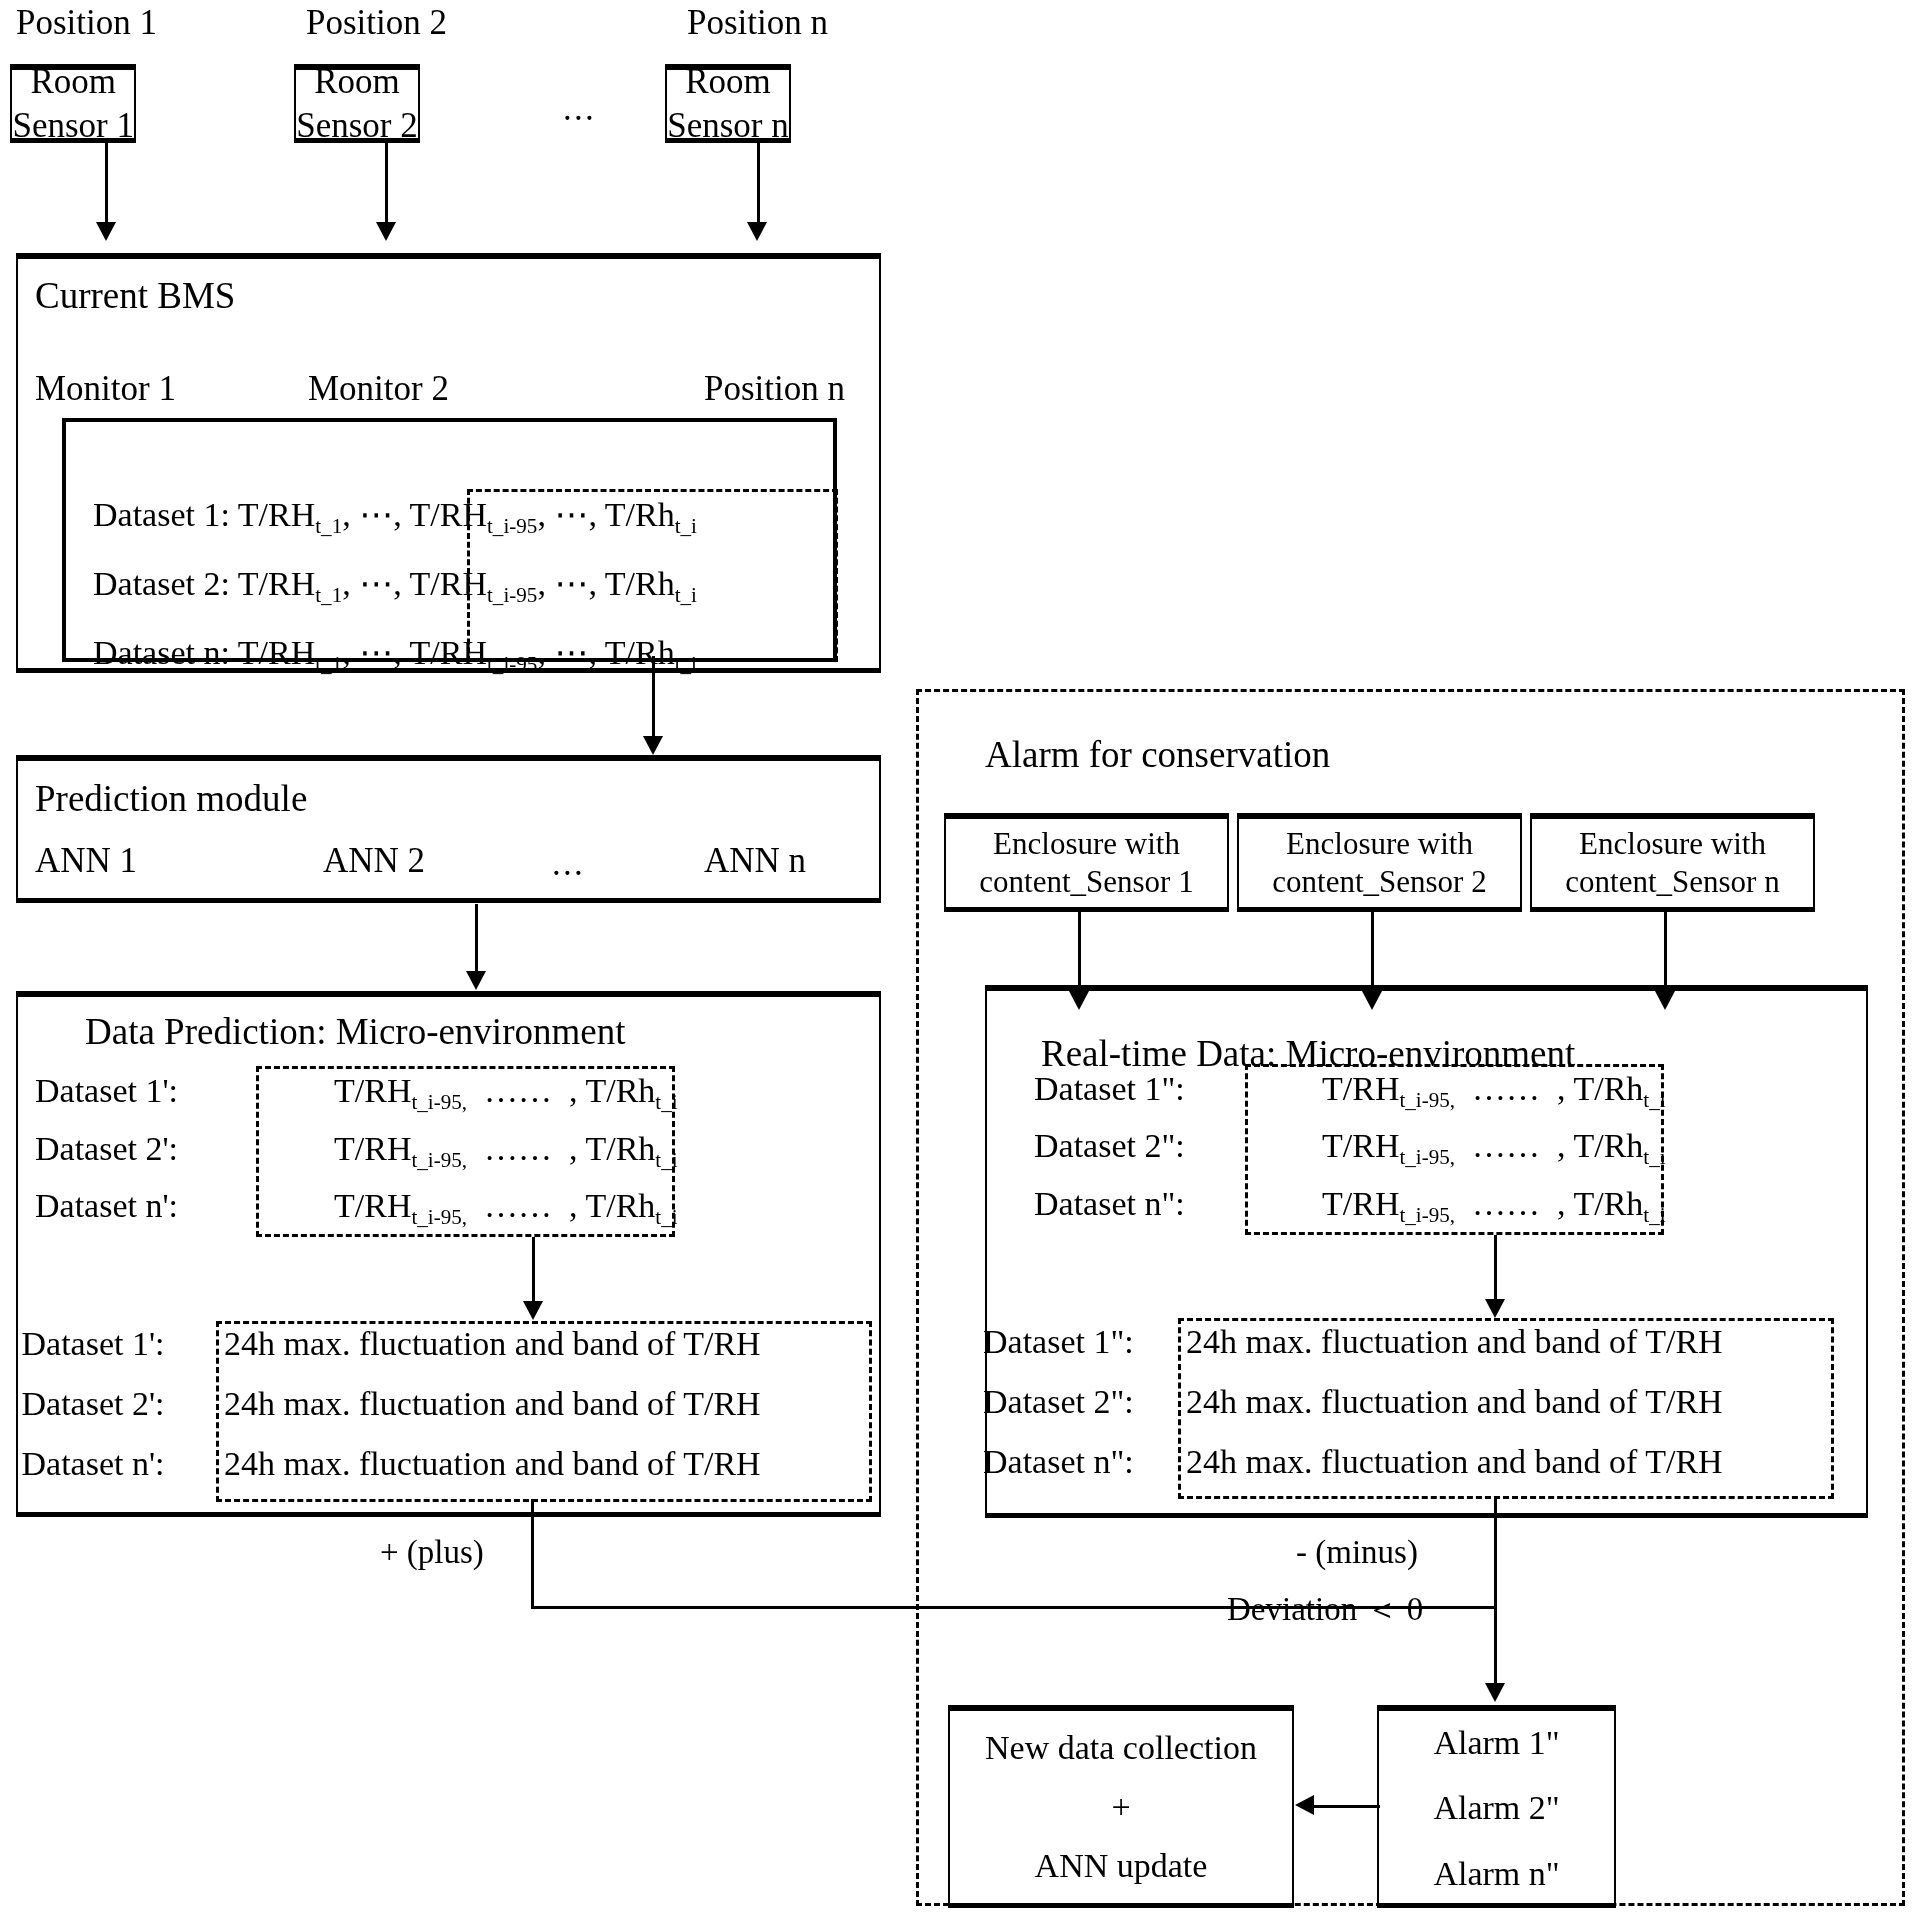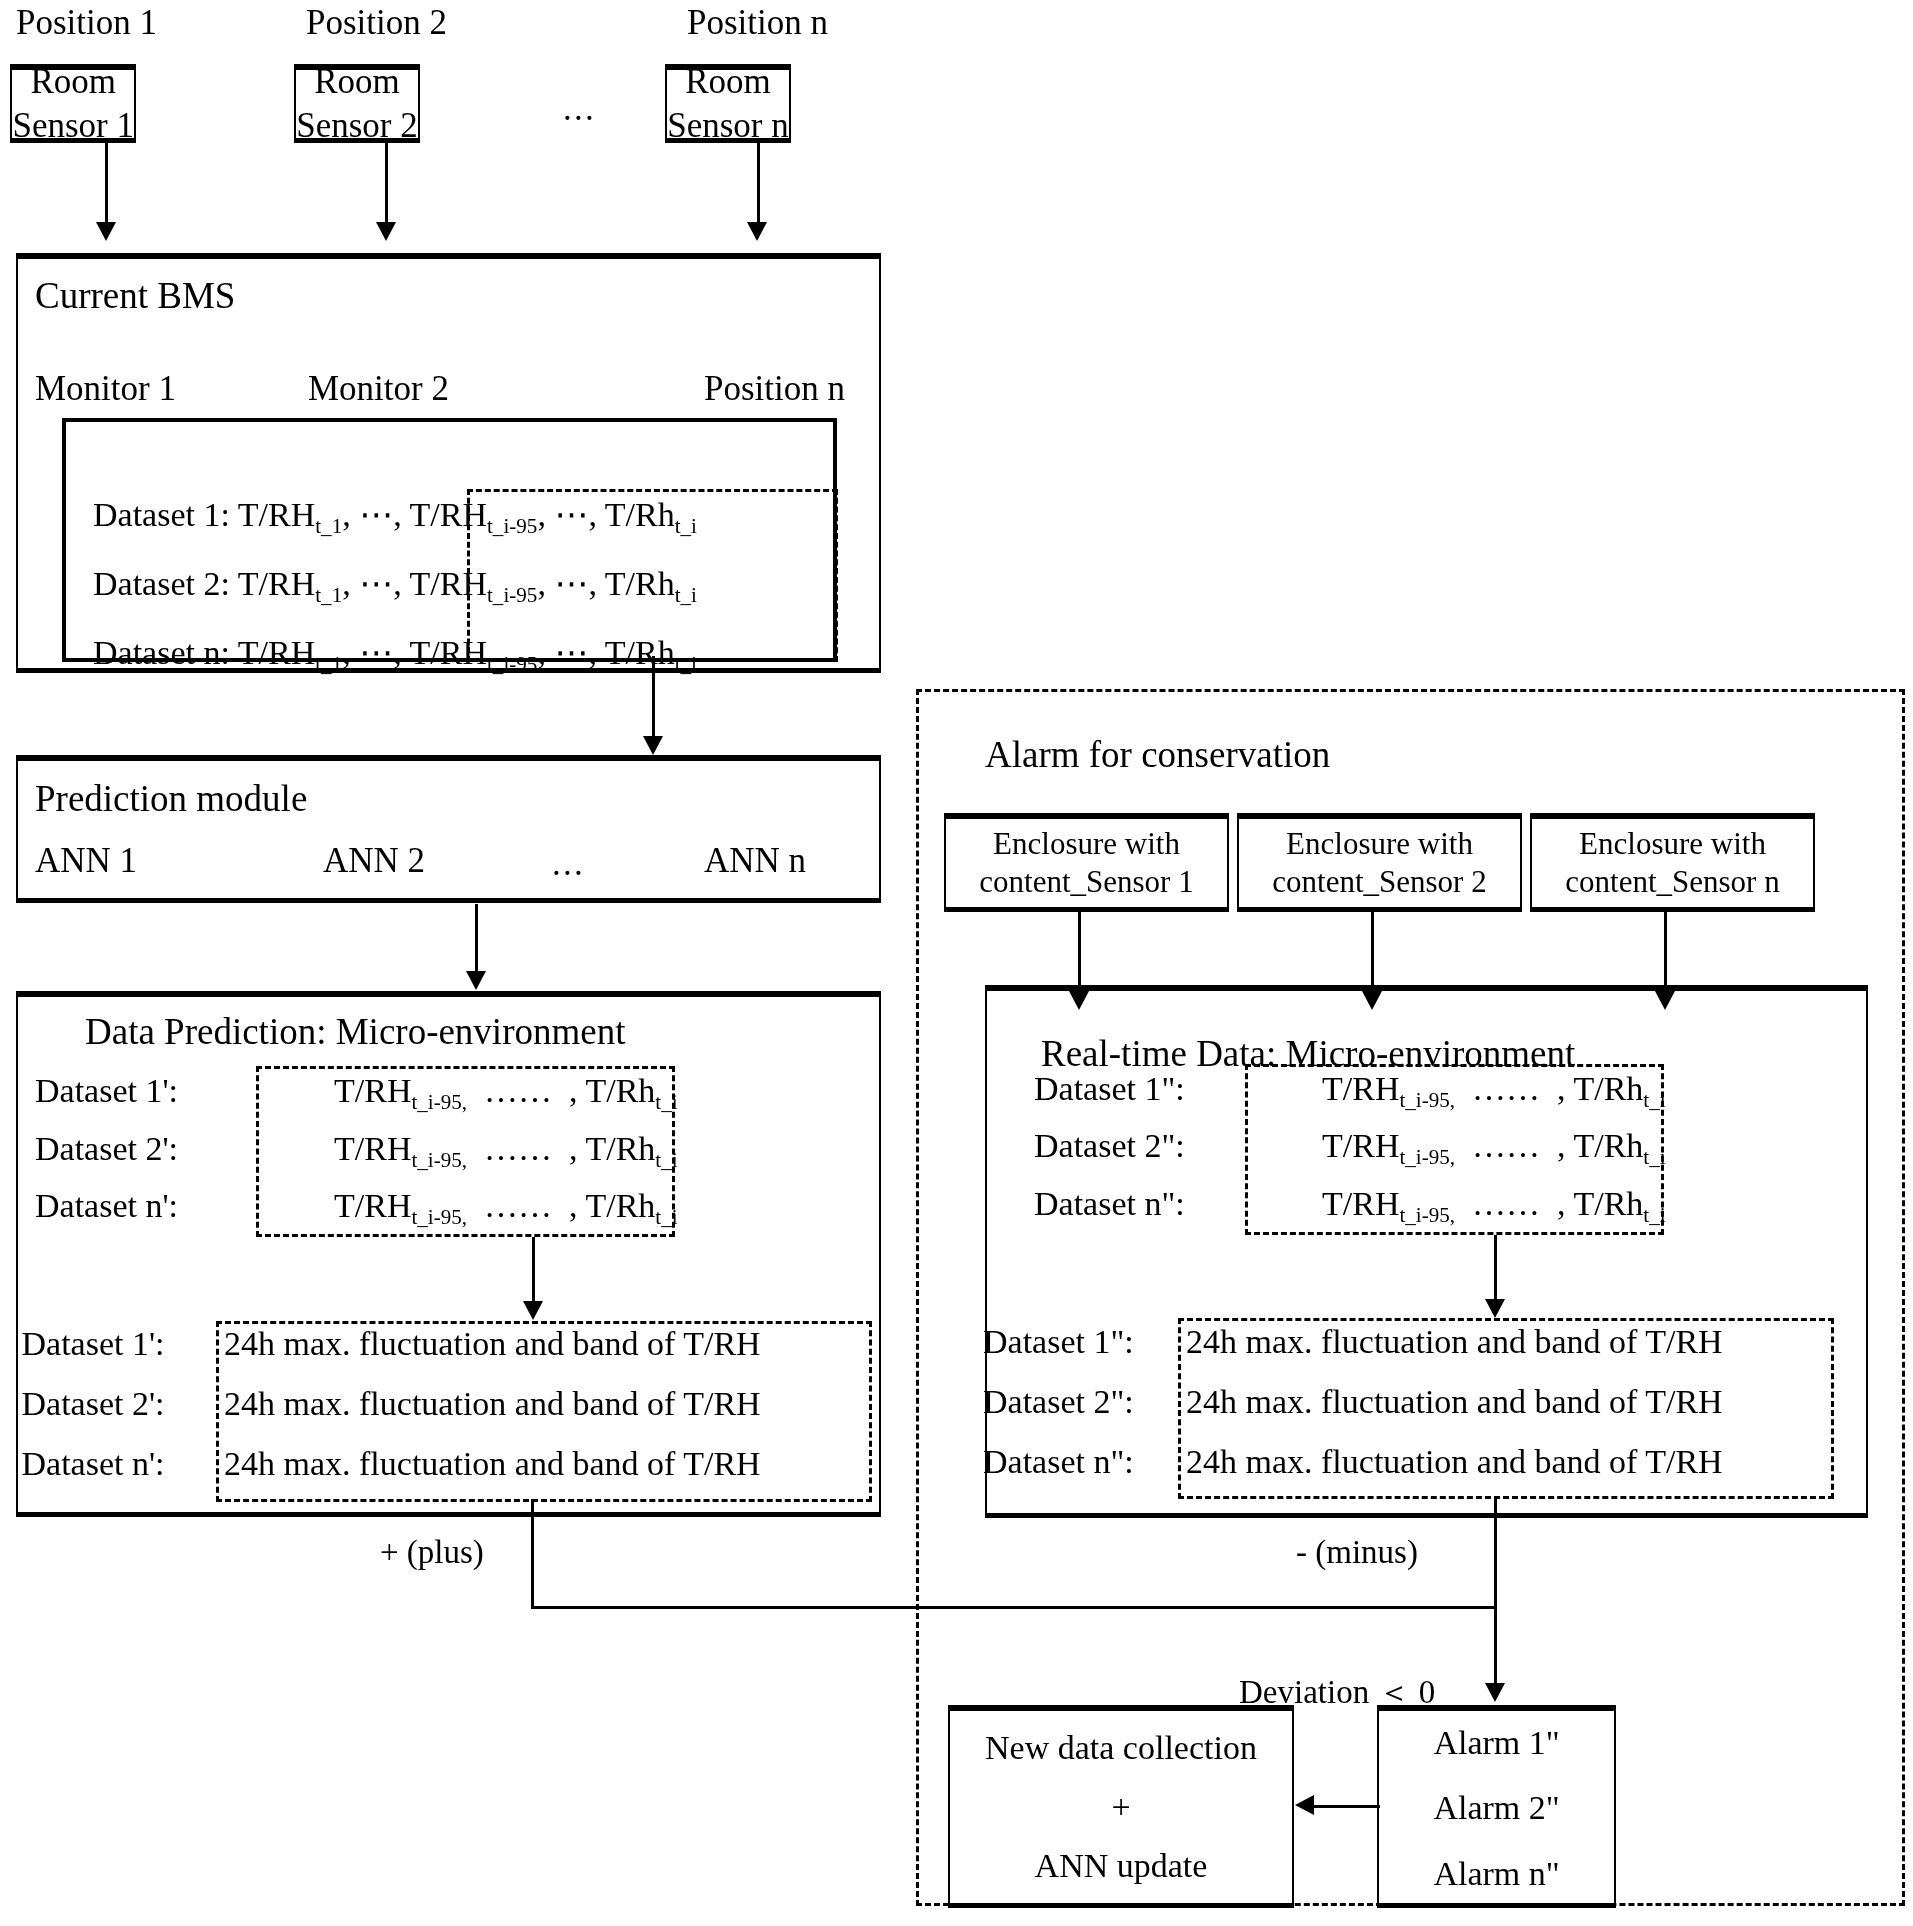--- a/index.html
+++ b/index.html
@@ -214,21 +214,21 @@
 
   <div class="lbl t-flu" style="left:983px;top:1445px;">Dataset n":</div>
   <div class="lbl t-flu" style="left:1186px;top:1445px;">24h max. fluctuation and band of T/RH</div>
 
   <div class="vline" style="left:531px;top:1499px;height:109px;"></div>
   <div class="hline" style="left:531px;top:1606px;width:965px;"></div>
   <div class="lbl t-small" style="left:380px;top:1536px;">+ (plus)</div>
 
   <div class="vline" style="left:1494px;top:1499px;height:187px;"></div>
   <div class="lbl t-small" style="left:1296px;top:1536px;">- (minus)</div>
-  <div class="lbl t-small" style="left:1227px;top:1676px;margin-left:12px;">Deviation ＜ 0</div>
+  <div class="lbl t-small" style="left:1227px;top:1593px;">Deviation ＜ 0</div>
   <div class="arrow-d" style="left:1485px;top:1683px;"></div>
 
   <div class="box" style="left:1377px;top:1705px;width:239px;height:203px;border-top-width:6.2px;border-bottom-width:5.1px;"></div>
   <div class="lbl t-alarm" style="left:1377px;top:1726px;width:239px;">Alarm 1"</div>
   <div class="lbl t-alarm" style="left:1377px;top:1791px;width:239px;">Alarm 2"</div>
   <div class="lbl t-alarm" style="left:1377px;top:1857px;width:239px;">Alarm n"</div>
 
   <div class="hline" style="left:1312px;top:1805px;width:68px;"></div>
   <div class="arrow-l" style="left:1295px;top:1795px;"></div>
 

